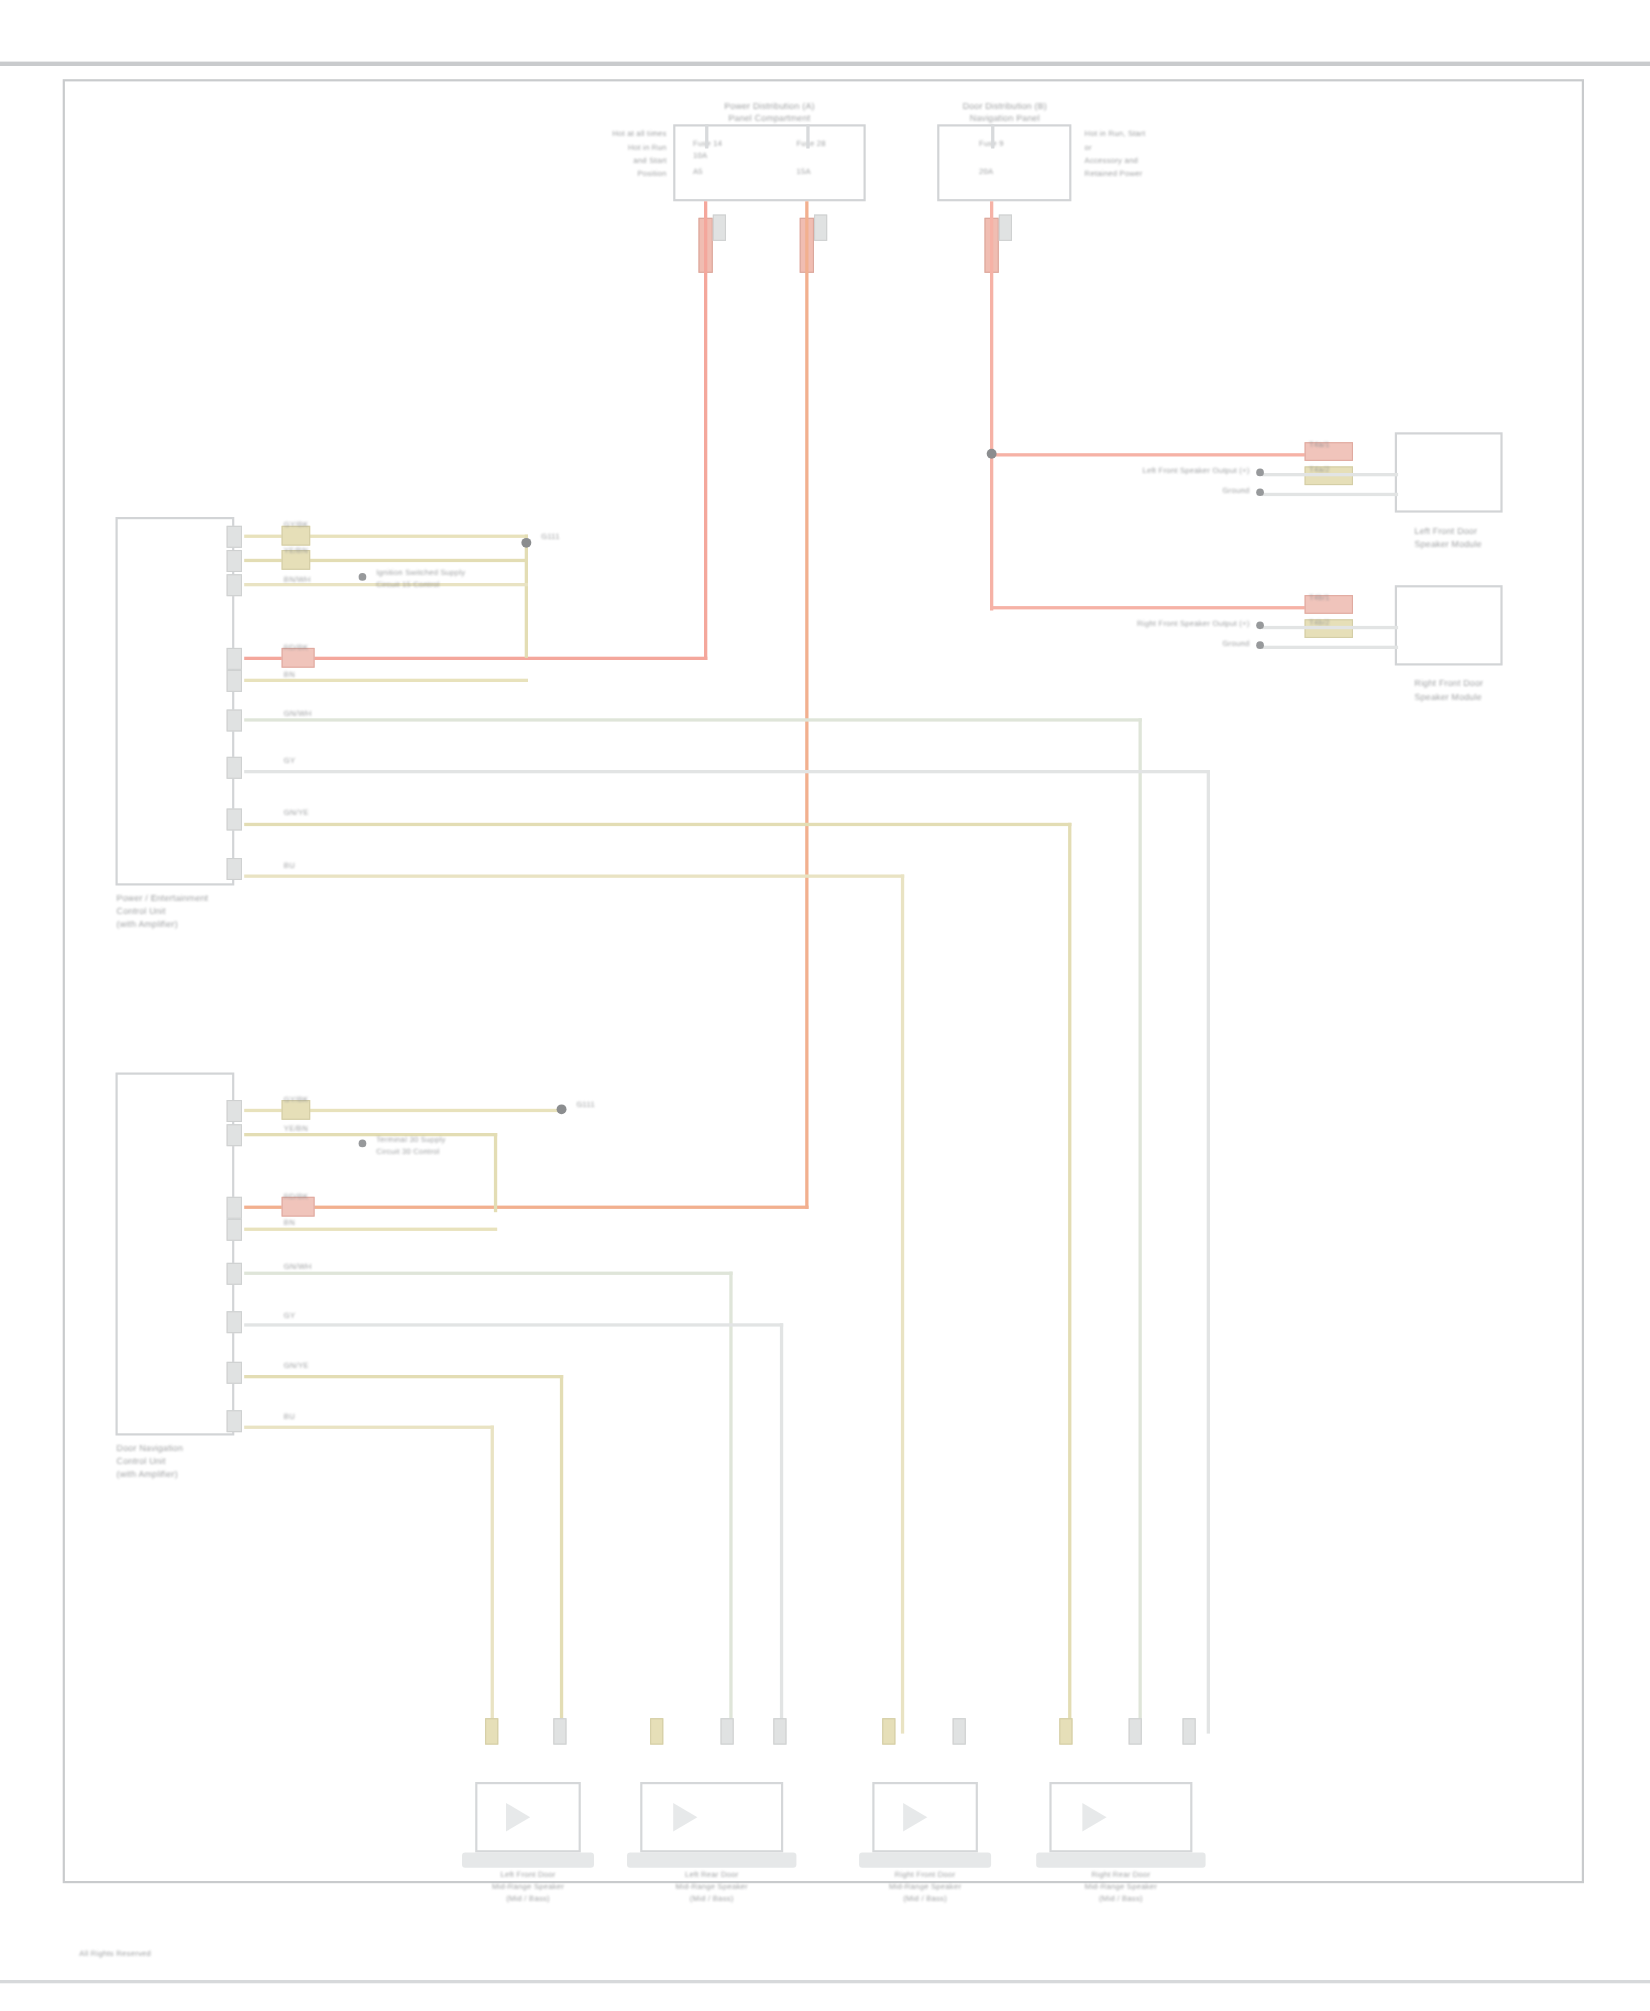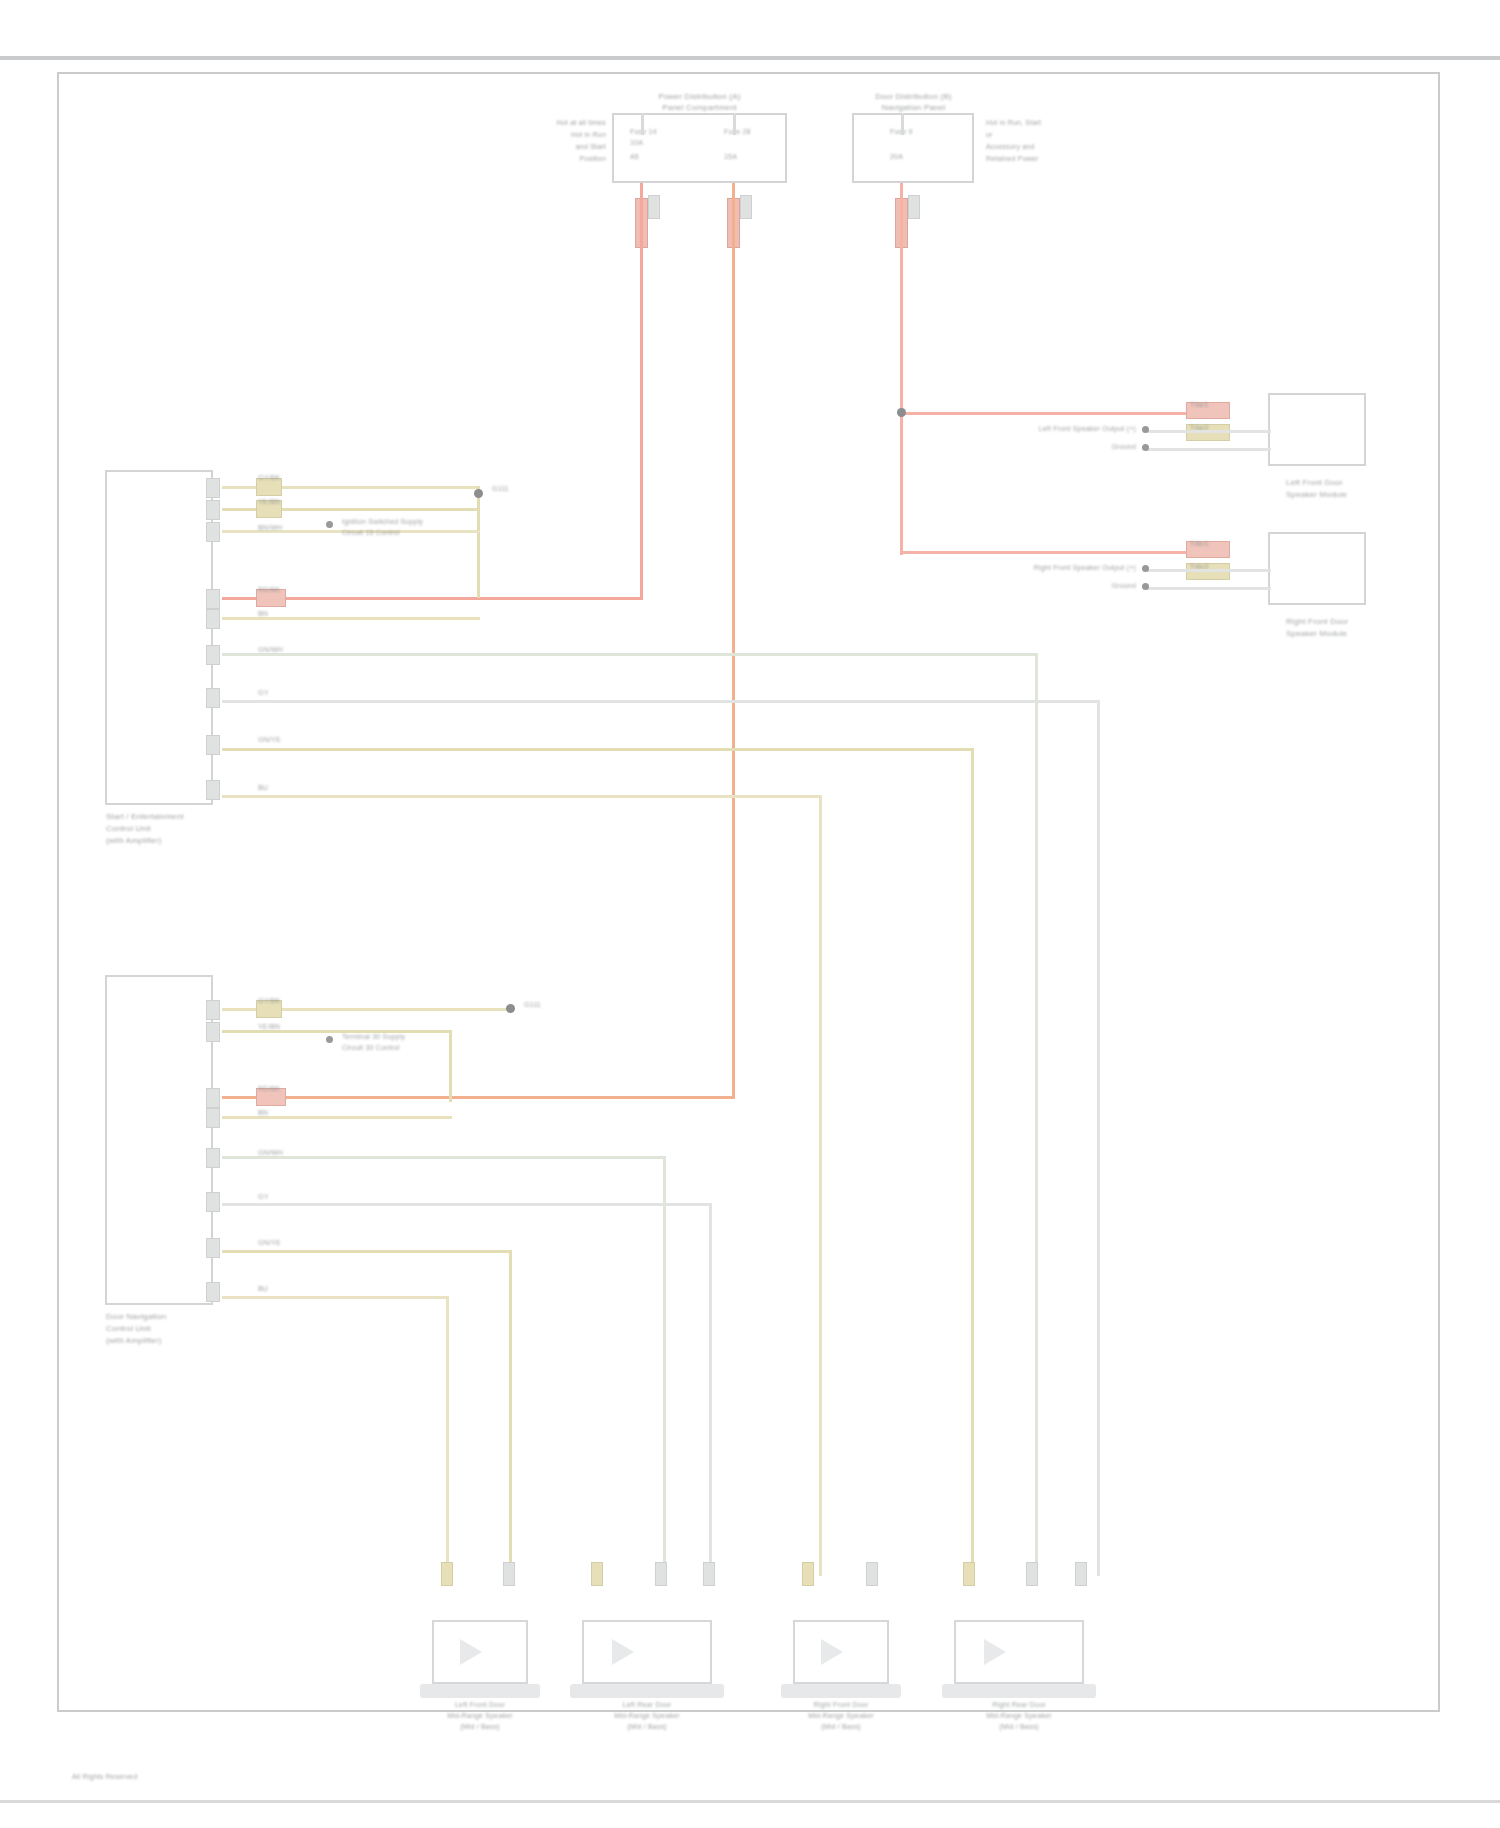--- a/index.html
+++ b/index.html
@@ -174,21 +174,21 @@
 
   <div class="w wv c-orange" style="left:732px;top:183px;height:916px;"></div>
   <div class="w wh c-orange" style="left:222px;top:1096px;width:513px;"></div>
 
   <div class="w wv c-red2" style="left:900px;top:183px;height:372px;"></div>
   <div class="w wh c-red2" style="left:900px;top:412px;width:295px;"></div>
   <div class="w wh c-red2" style="left:900px;top:551px;width:295px;"></div>
   <div class="dot" style="left:897px;top:408px;"></div>
 
   <div class="box" style="left:105px;top:470px;width:108px;height:335px;"></div>
-  <div class="tx t8" style="left:106px;top:812px;width:150px;">Start / Entertainment</div>
+  <div class="tx t8" style="left:106px;top:812px;width:150px;">Power / Entertainment</div>
   <div class="tx t8" style="left:106px;top:824px;width:150px;">Control Unit</div>
   <div class="tx t8" style="left:106px;top:836px;width:150px;">(with Amplifier)</div>
 
   <div class="cblock gry" style="left:206px;top:478px;width:14px;height:20px;"></div>
   <div class="cblock gry" style="left:206px;top:500px;width:14px;height:20px;"></div>
   <div class="cblock gry" style="left:206px;top:522px;width:14px;height:20px;"></div>
   <div class="cblock gry" style="left:206px;top:589px;width:14px;height:20px;"></div>
   <div class="cblock gry" style="left:206px;top:609px;width:14px;height:20px;"></div>
   <div class="cblock gry" style="left:206px;top:645px;width:14px;height:20px;"></div>
   <div class="cblock gry" style="left:206px;top:688px;width:14px;height:20px;"></div>

